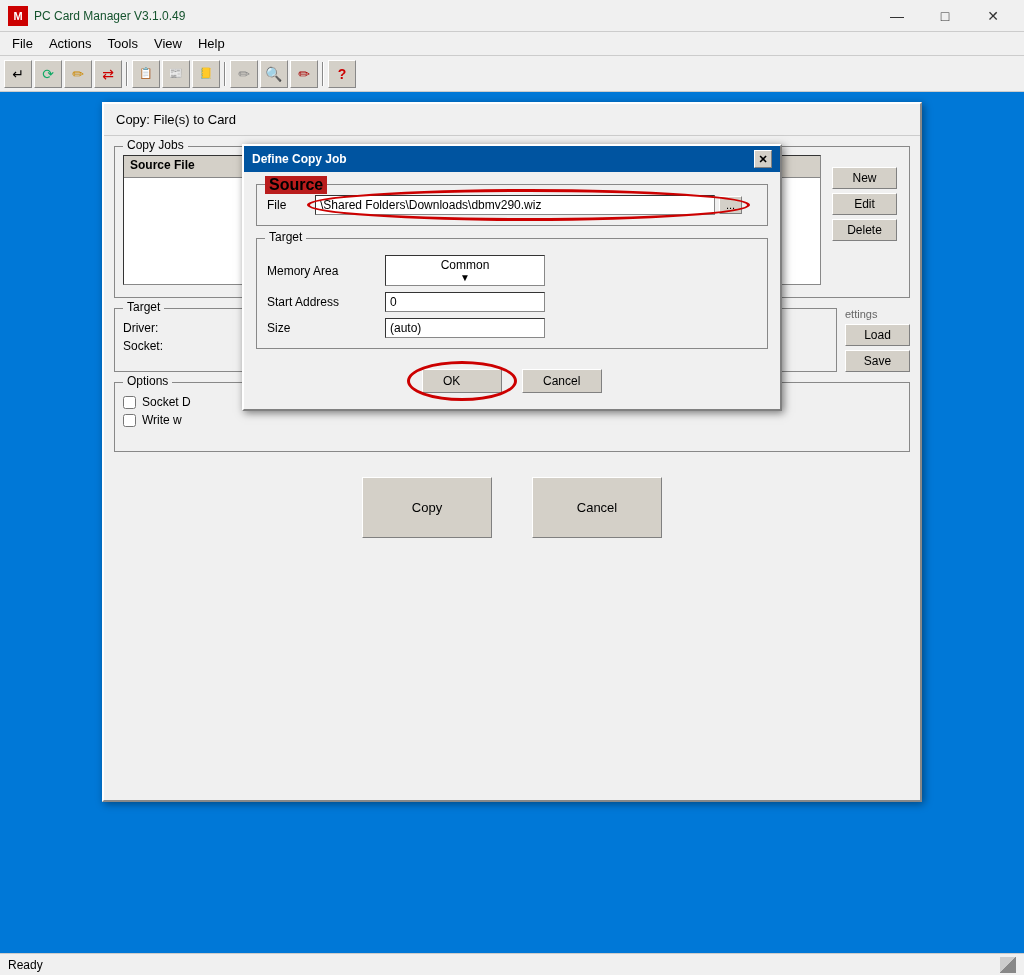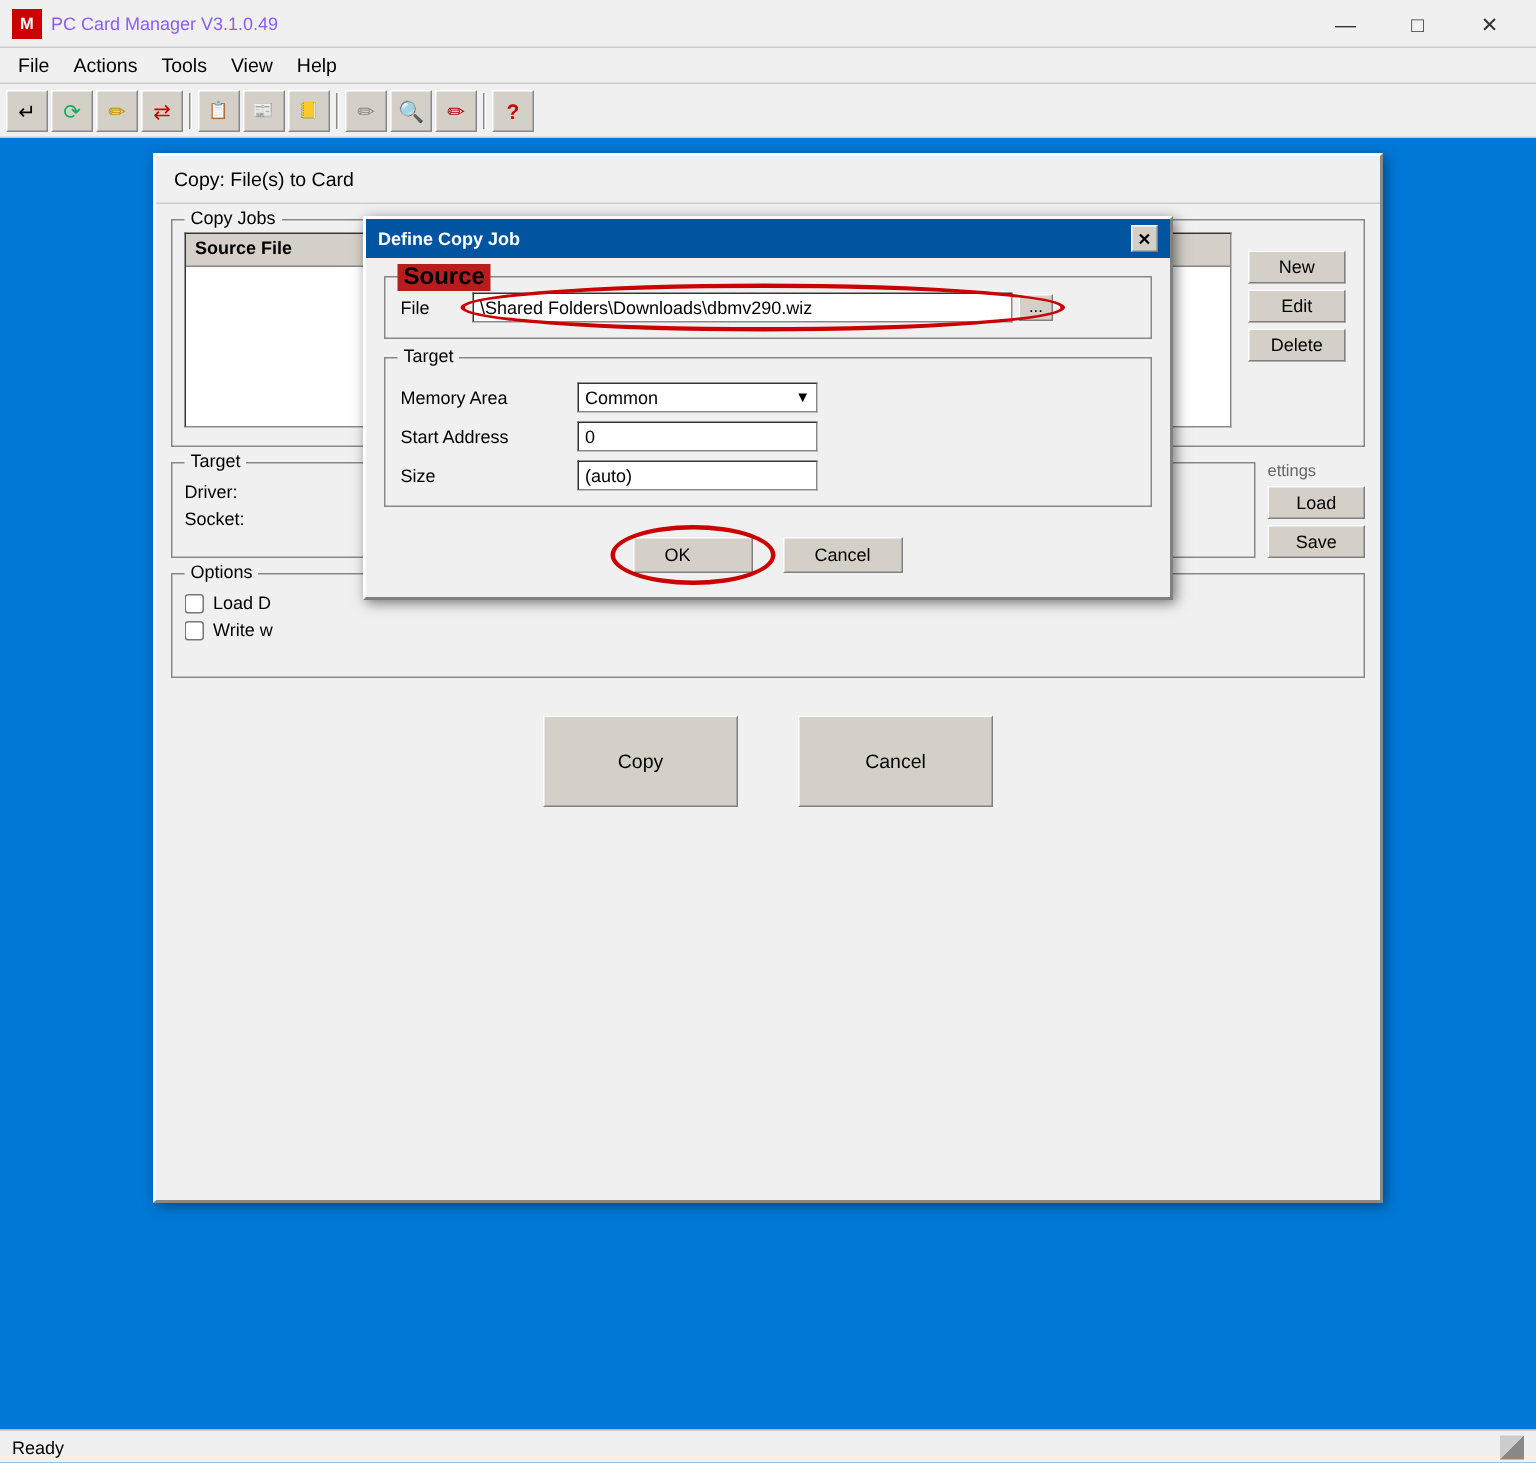--- a/index.html
+++ b/index.html
@@ -32,21 +32,21 @@
       display: flex;
       align-items: center;
       justify-content: center;
       color: white;
       font-size: 10px;
       font-weight: bold;
     }
     .title-bar-text {
       flex: 1;
       font-size: 12px;
-      color: #8b5cf6;
+      color: #14532d;
     }
     .title-bar-controls {
       display: flex;
       gap: 2px;
     }
     .title-btn {
       width: 46px;
       height: 32px;
       background: transparent;
       border: none;
@@ -366,20 +366,21 @@
     }
     .field-select {
       background: white;
       border: 1px inset #888;
       padding: 2px 4px;
       font-size: 12px;
       width: 160px;
       display: flex;
       align-items: center;
       justify-content: space-between;
+      flex-direction: column;
     }
     .select-arrow {
       font-size: 10px;
     }
 
     
     .dialog-buttons {
       display: flex;
       justify-content: center;
       gap: 20px;
@@ -508,21 +509,21 @@
         <span style="font-size:11px;color:#666;">ettings</span>
         <button class="win-btn">Load</button>
         <button class="win-btn">Save</button>
       </div>
     </div>
 
     <div style="border:1px solid #888;margin:10px;padding:8px;position:relative;min-height:70px;">
       <span style="position:absolute;top:-9px;left:8px;background:#f0f0f0;padding:0 4px;font-size:12px;">Options</span>
       <div class="checkbox-row">
         <input type="checkbox" style="">
-        <span>Load D</span>
+        <span>Socket D</span>
       </div>
       <div class="checkbox-row">
         <input type="checkbox" style="">
         <span>Write w</span>
       </div>
     </div>
 
     <div class="bottom-buttons">
       <button class="bottom-btn">Copy</button>
       <button class="bottom-btn">Cancel</button>
@@ -537,21 +538,21 @@
         </div>
 
         <div class="define-body">
 
           <div class="source-group">
             <span class="source-group-label">Source</span>
             <div class="source-row">
               <span class="source-label">File</span>
               <div class="source-oval-wrap">
                 <div class="source-oval"></div>
-                <input class="source-input" type="text" style="width: 360px;" value="\Shared Folders\Downloads\dbmv290.wiz">
+                <input class="source-input" type="text" style="width: 400px;" value="\Shared Folders\Downloads\dbmv290.wiz">
                 <button class="browse-btn">...</button>
               </div>
             </div>
           </div>
 
           <div class="target-define-group">
             <span class="target-define-label-legend">Target</span>
 
             <div class="field-row">
               <span class="field-label">Memory Area</span>

